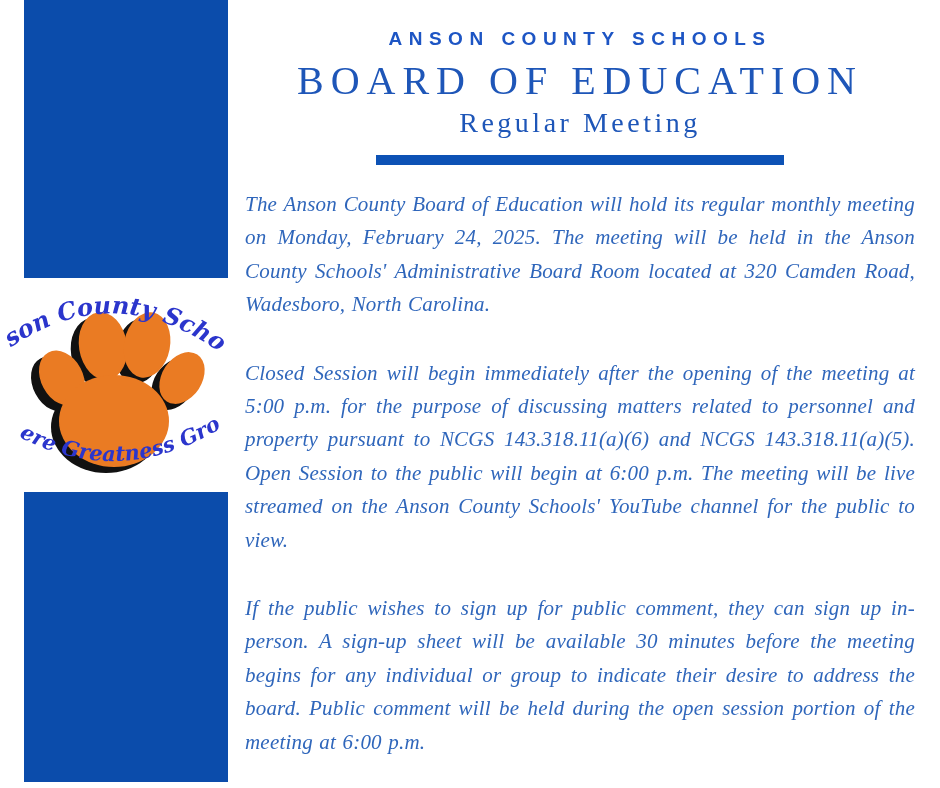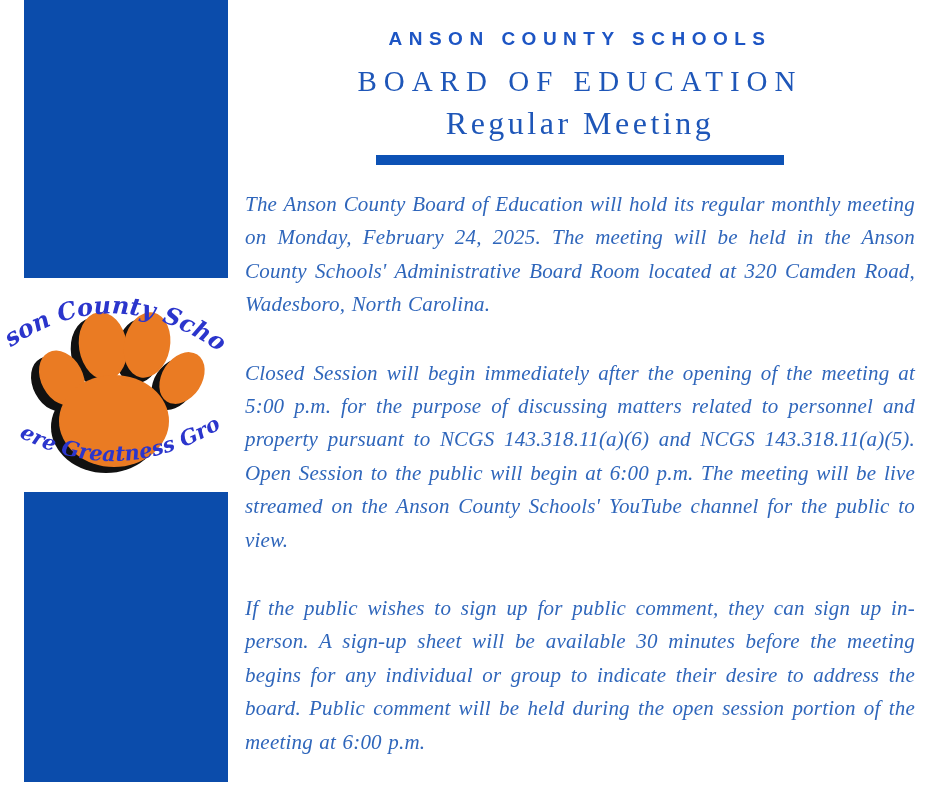--- a/index.html
+++ b/index.html
@@ -52,30 +52,30 @@
     font-size:19px;
     line-height:20px;
     letter-spacing:6.5px;
     color:var(--org-name,#1d55c4);
   }
   .title{
     margin:14px 0 0;
     text-align:center;
     font-family:"Liberation Serif",serif;
     font-weight:400;
-    font-size:29px;
+    font-size:40px;
     line-height:36px;
     letter-spacing:7px;
     color:var(--headings,#1e56b8);
   }
   .subtitle{
     margin:9px 0 0;
     text-align:center;
     font-family:"Liberation Serif",serif;
-    font-size:32px;
+    font-size:28px;
     line-height:30px;
     letter-spacing:3.5px;
     color:var(--headings,#1e56b8);
   }
   .divider{
     margin:17px auto 0;
     width:408px;height:10px;
     background:var(--divider,#0d52b5);
   }
   .content p{

